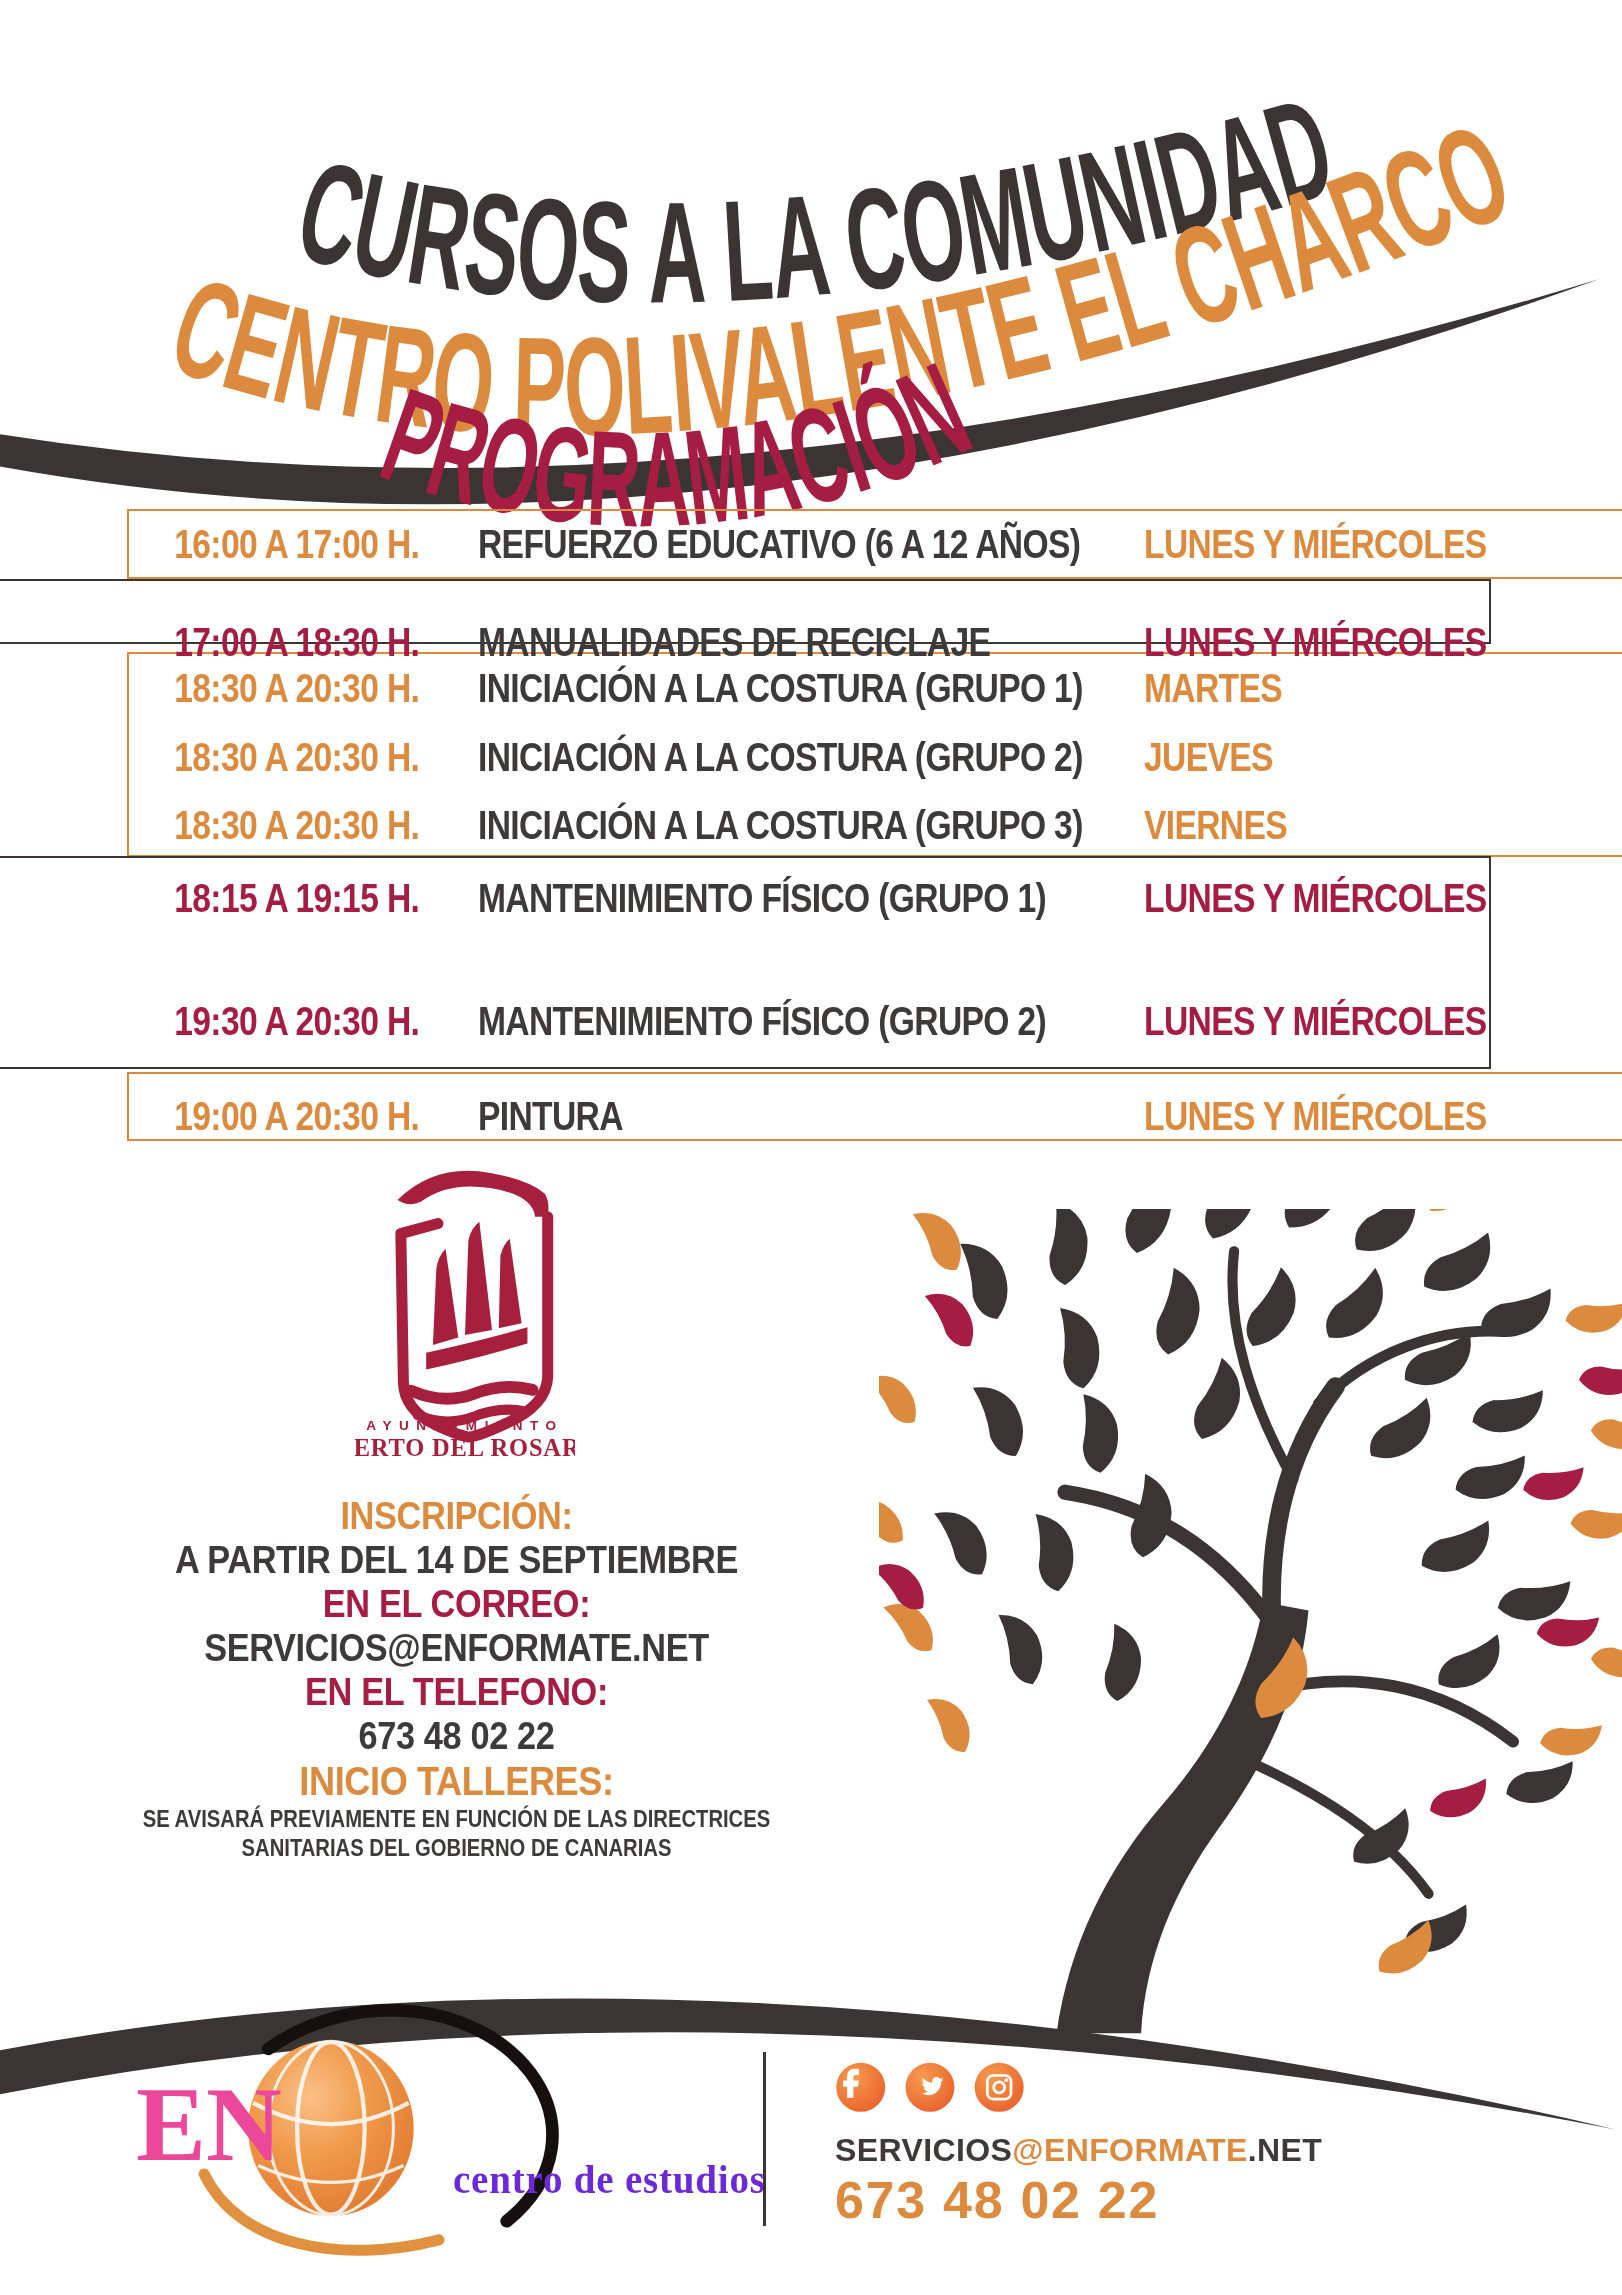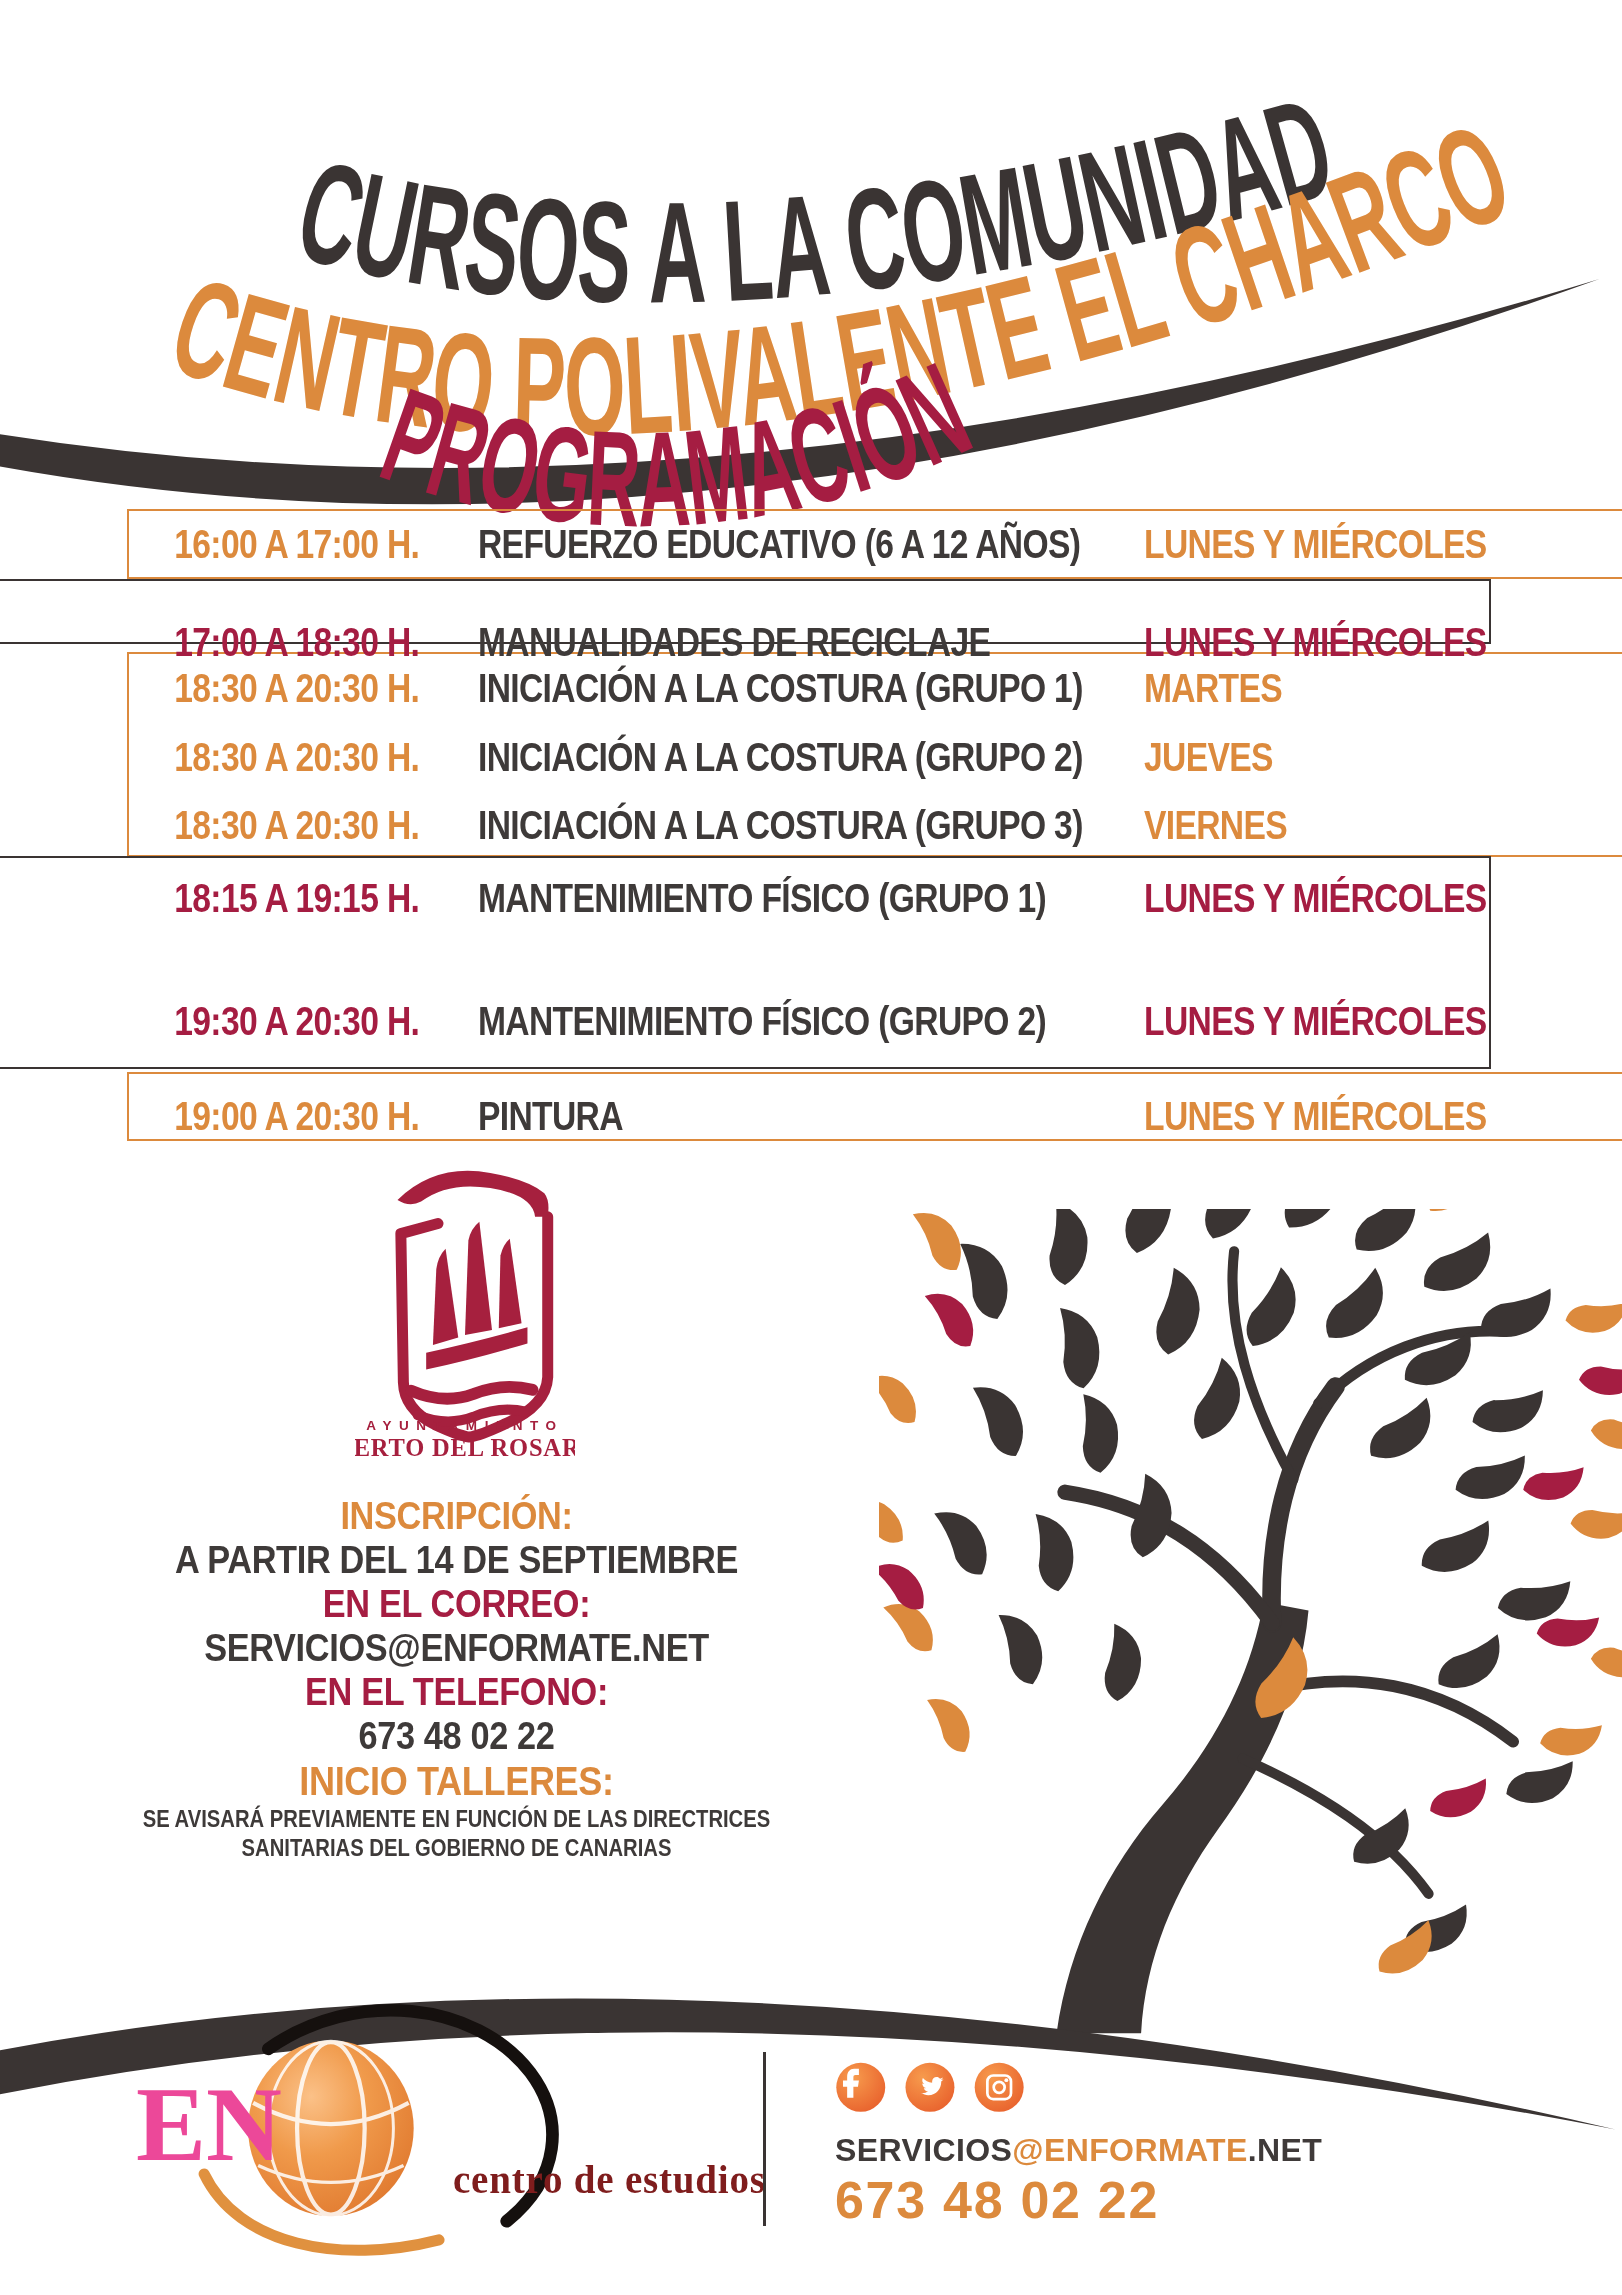--- a/index.html
+++ b/index.html
@@ -27,21 +27,21 @@
   #enroll .dark{color:#3E3A39;}
   #enroll .big{font-size:41px;line-height:47px;}
   #enroll .small{font-size:23px;line-height:29px;letter-spacing:0;}
   
   .ftext{position:absolute;white-space:nowrap;z-index:3;}
   #brand-en{left:108px;top:2072px;font-family:"Liberation Serif",serif;font-weight:bold;
             font-size:105px;color:#ec4899;line-height:1;margin-left:28px;}
   #brand-formate{left:428px;top:2094px;font-family:"Liberation Serif",serif;font-weight:bold;
             font-size:85px;color:#181412;line-height:1;}
   #brand-tagline{left:453px;top:2160px;font-family:"Liberation Serif",serif;font-weight:bold;
-            font-size:39px;color:#7f1d1d;line-height:1;letter-spacing:0.8px;}
+            font-size:39px;color:#6d28d9;line-height:1;letter-spacing:0.8px;}
   #divider{position:absolute;left:763px;top:2052px;width:2.5px;height:174px;background:#3A3433;z-index:3;}
   #femail{left:835px;top:2132px;font-size:32px;font-weight:bold;letter-spacing:0.4px;color:#3F3A39;}
   #femail .org{color:#DC8A3D;}
   #fphone{left:835px;top:2170px;font-size:52px;font-weight:bold;color:#DC8A3D;letter-spacing:1.7px;}
 </style>
 </head>
 <body>
 
 <div id="page">
 

